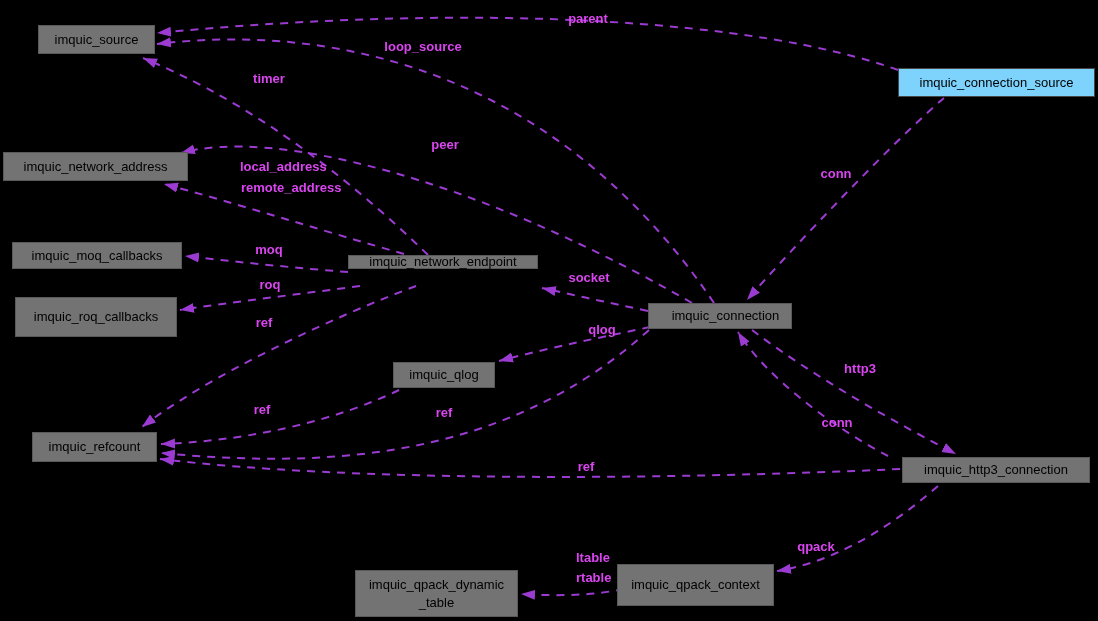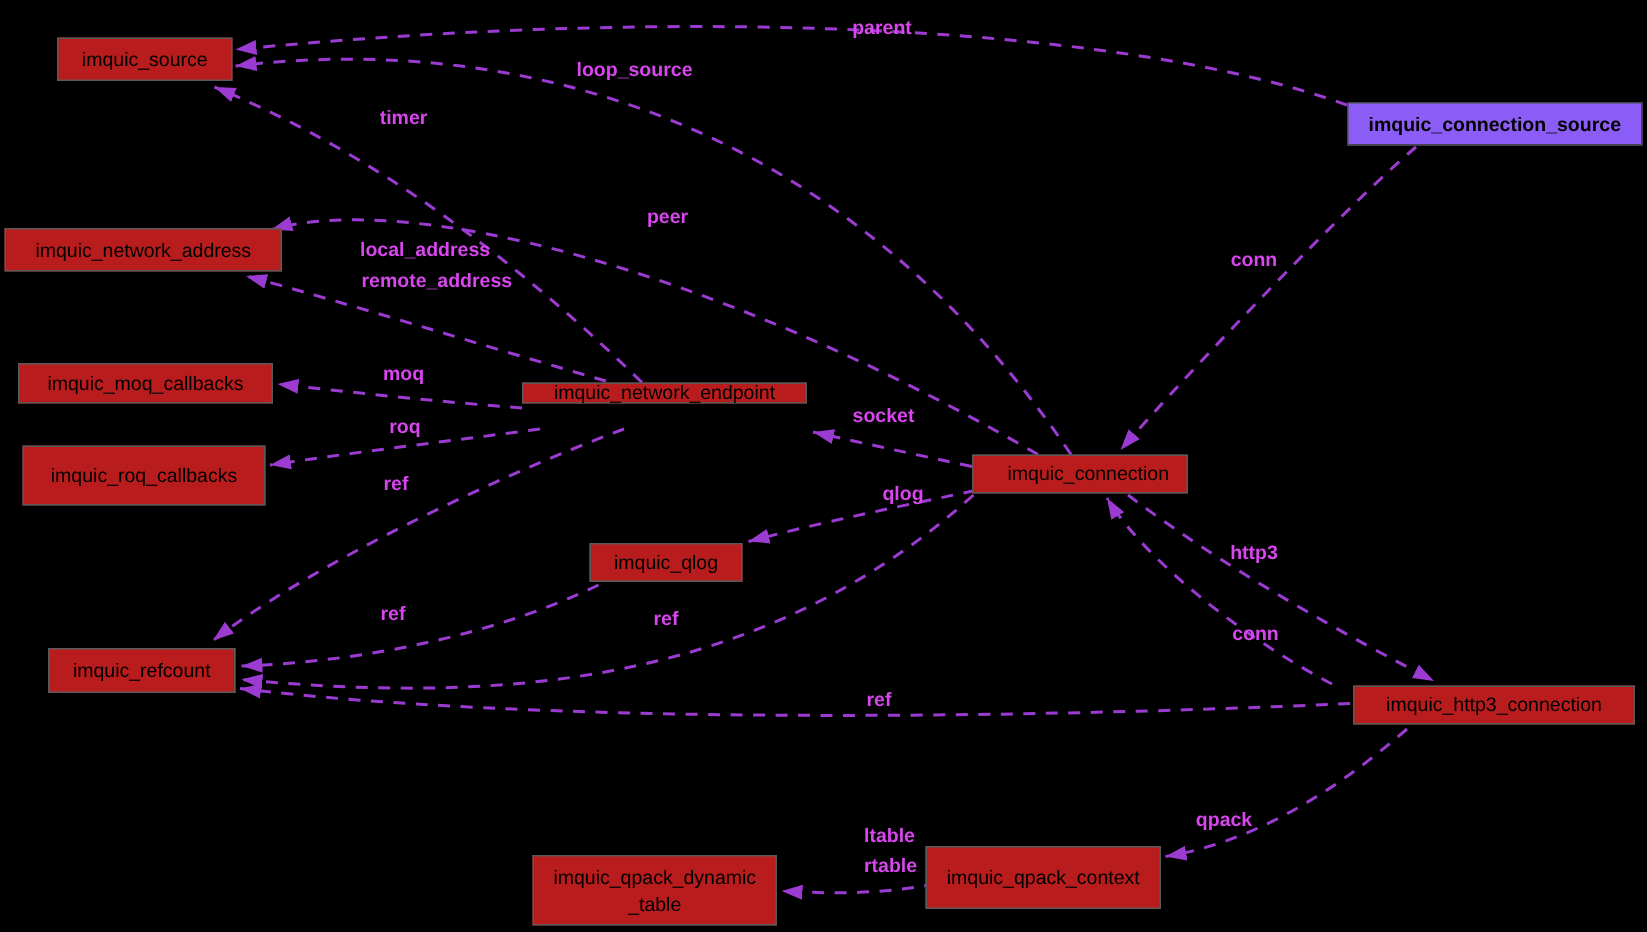--- a/index.html
+++ b/index.html
@@ -7,34 +7,33 @@
     position:relative;
     width:1098px;height:621px;
     background:#000;
     overflow:hidden;
     font-family:"Liberation Sans", sans-serif;
   }
   #edges{position:absolute;left:0;top:0;z-index:1;}
   .node{
     position:absolute;
     box-sizing:border-box;
-    background:#b91c1c;
+    background:#737373;
     border:1.5px solid #5a5a5a;
     color:#000;
     display:flex;align-items:center;justify-content:center;
     font-size:13px;
     line-height:18px;
     text-align:center;
     white-space:pre-line;
     z-index:2;
   }
   .node.highlight{
-    background:#8b5cf6;
+    background:#7dd3fc;
     border-color:#464646;
-    font-weight:bold;
   }
   .edge-label{
     position:absolute;
     color:#d946ef;
     font-size:13px;
     font-weight:600;
     white-space:nowrap;
     transform:translate(-50%,-50%);
     z-index:3;
   }
@@ -95,19 +94,19 @@
       <div class="edge-label left" style="left: 217px; top: 166px;">local_address</div>
       <div class="edge-label left" style="left: 218px; top: 187px;">remote_address</div>
       <div class="edge-label" style="left: 269px; top: 249px;">moq</div>
       <div class="edge-label" style="left: 270px; top: 284px;">roq</div>
       <div class="edge-label" style="left: 264px; top: 322px;">ref</div>
       <div class="edge-label" style="left: 589px; top: 277px;">socket</div>
       <div class="edge-label" style="left: 586px; top: 329px; margin-left: 16px;">qlog</div>
       <div class="edge-label" style="left: 262px; top: 409px;">ref</div>
       <div class="edge-label" style="left: 444px; top: 412px;">ref</div>
       <div class="edge-label" style="left: 586px; top: 466px;">ref</div>
-      <div class="edge-label" style="left: 836px; top: 368px;">http3</div>
+      <div class="edge-label" style="left: 860px; top: 368px;">http3</div>
       <div class="edge-label" style="left: 837px; top: 422px;">conn</div>
       <div class="edge-label" style="left: 816px; top: 546px;">qpack</div>
       <div class="edge-label left" style="left: 553px; top: 557px;">ltable</div>
       <div class="edge-label left" style="left: 553px; top: 577px;">rtable</div>
     </div>
 </div>
 
 </body></html>

